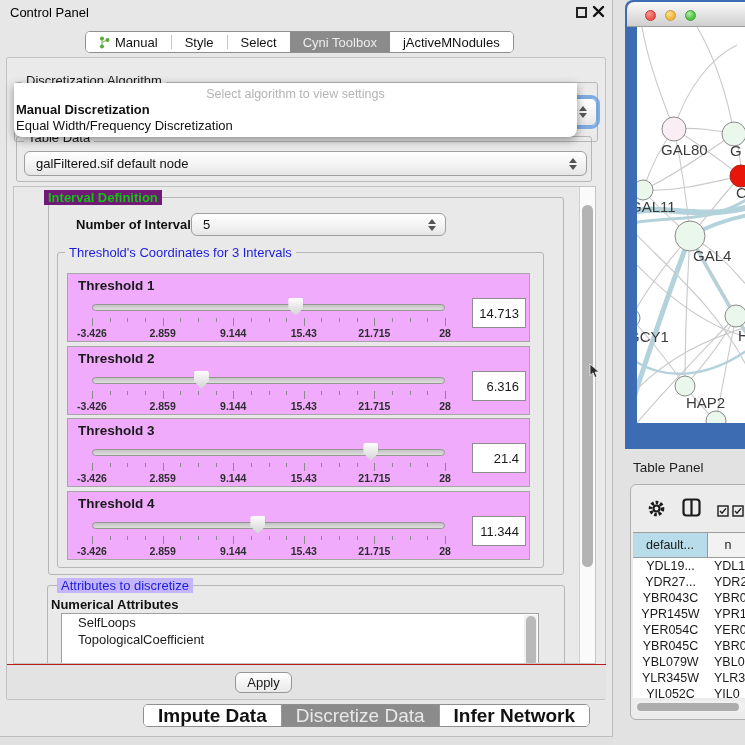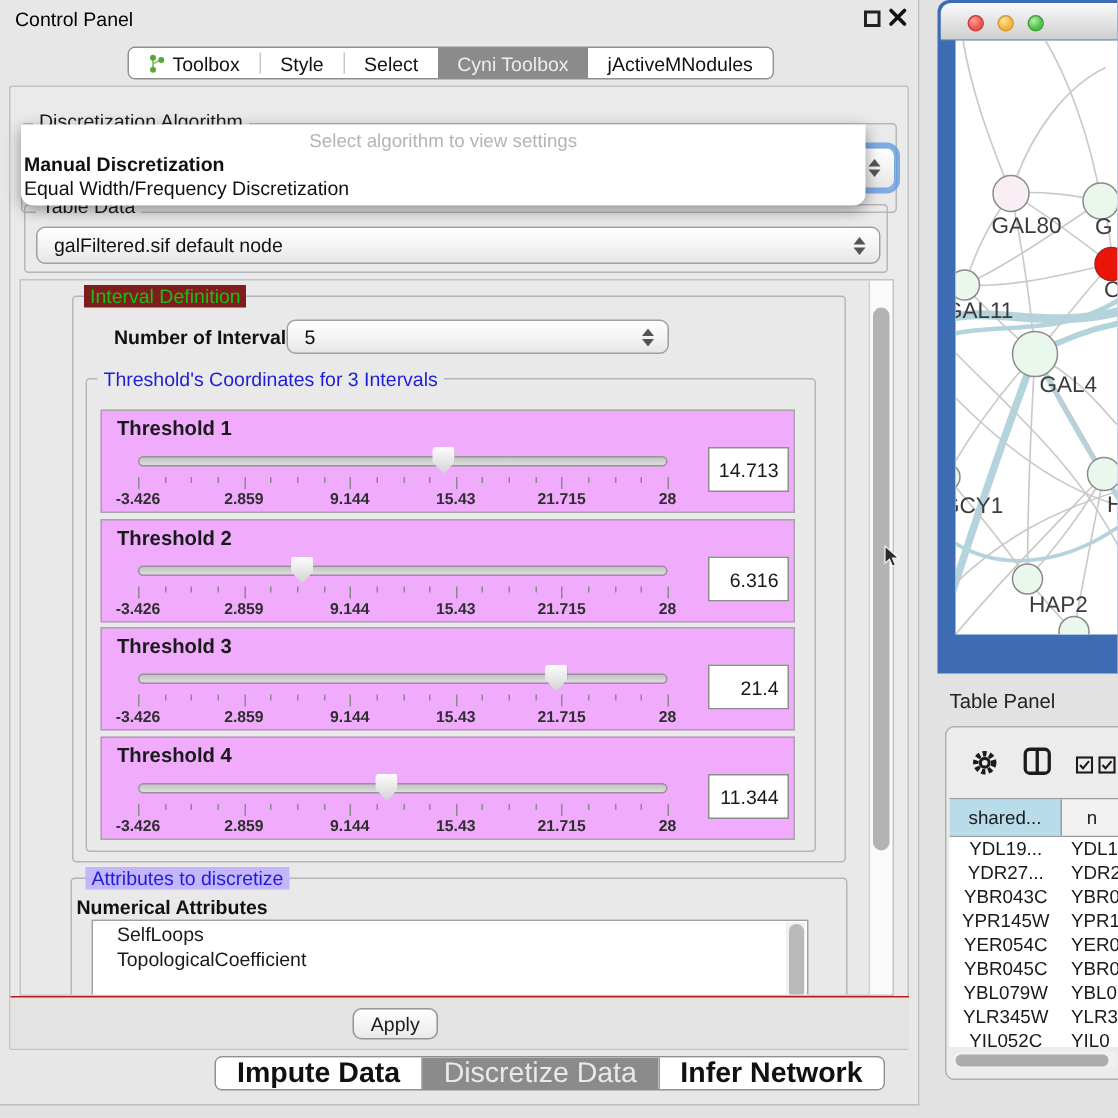--- a/index.html
+++ b/index.html
@@ -132,21 +132,21 @@
 
   <div id="top-tabs">
       <div class="toptab">
         <svg class="nicon" viewBox="0 0 11 13">
           <line x1="3" y1="2.5" x2="3" y2="10.5" stroke="#8fbf6a" stroke-width="1.2"></line>
           <line x1="3" y1="6.5" x2="8" y2="4" stroke="#8fbf6a" stroke-width="1.2"></line>
           <circle cx="3" cy="2.5" r="2" fill="#57a839"></circle>
           <circle cx="3" cy="10.5" r="2" fill="#57a839"></circle>
           <circle cx="8.5" cy="4" r="2" fill="#57a839"></circle>
         </svg>
-        <span>Toolbox</span>
+        <span>Manual</span>
       </div>
       <div class="tabsep"></div>
       <div class="toptab">
         <span>Style</span>
       </div>
       <div class="tabsep"></div>
       <div class="toptab">
         <span>Select</span>
       </div>
       <div class="toptab sel">
@@ -176,21 +176,21 @@
   <div class="group" style="left:16px;top:136px;width:576px;height:46px;"></div>
   <div class="gtitle" style="left:24px;top:130px;">Table Data</div>
   <div class="combo" style="left:24px;top:151px;width:563px;height:25px;">
     <span>galFiltered.sif default node</span>
     <span class="stepper"></span>
   </div>
 
   <div id="viewport">
 
     <div class="group" style="left:34px;top:10px;width:516px;height:378px;background:#e9e9e9;"></div>
-    <div class="gtitle green" style="left:42px;top:3px;background:#7f1d1d;">Interval Definition</div>
+    <div class="gtitle green" style="left:30px;top:3px;background:#701a75;font-weight:bold;">Interval Definition</div>
 
     <div class="boldlabel" style="left:62px;top:30px;">Number of Intervals</div>
     <div class="combo" style="left:177px;top:26px;width:255px;height:23px;">
       <span>5</span>
       <span class="stepper"></span>
     </div>
 
     <div class="group" style="left:43px;top:65px;width:487px;height:316px;"></div>
     <div class="gtitle blue" style="left:51px;top:58px;background:#e9e9e9;">Threshold's Coordinates for 3 Intervals</div>
 
@@ -445,21 +445,21 @@
         <path d="M3 6 L5 8.2 L9 3.4" fill="none" stroke="#1c1c1c" stroke-width="1.4"></path>
       </svg>
   </div>
   <div class="tp-icon" style="left:101px;top:18px;">
     <svg width="12" height="12" viewBox="0 0 12 12">
         <rect x="1" y="1" width="10" height="10" fill="none" stroke="#1c1c1c" stroke-width="1.4"></rect>
         <path d="M3 6 L5 8.2 L9 3.4" fill="none" stroke="#1c1c1c" stroke-width="1.4"></path>
       </svg>
   </div>
   <div id="tp-header">
-      <div class="hcell hl" style="width: 75px;">shared...</div>
+      <div class="hcell hl" style="width: 75px;">default...</div>
       <div class="hcell" style="width: 41px;">n</div>
     </div>
   <div id="tbody">
       <div class="trow">
         <div class="tc1">YDL19...</div>
         <div class="tc2">YDL1</div>
       </div>
       <div class="trow">
         <div class="tc1">YDR27...</div>
         <div class="tc2">YDR2</div>

